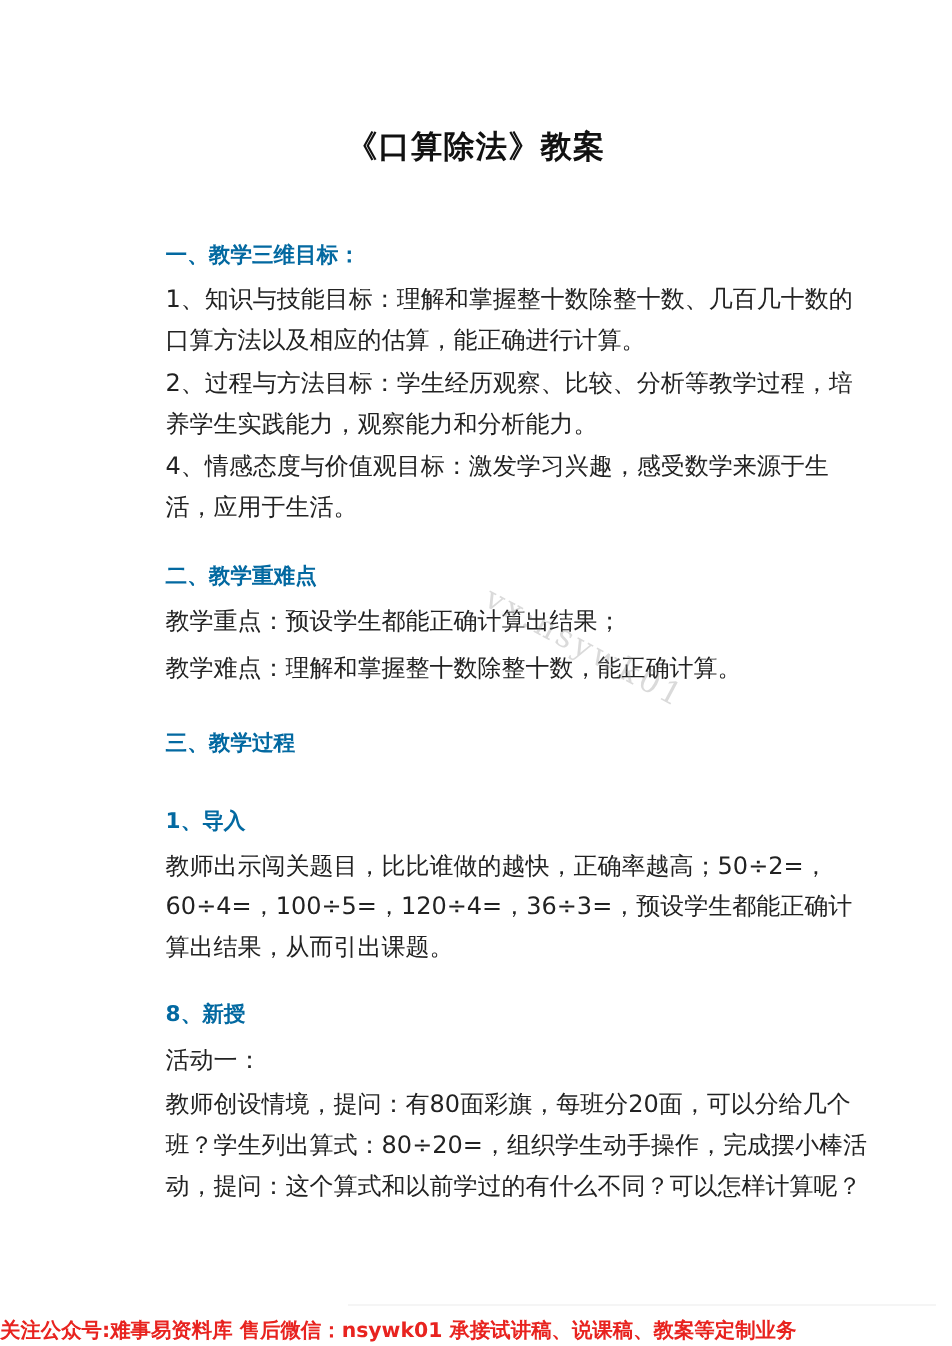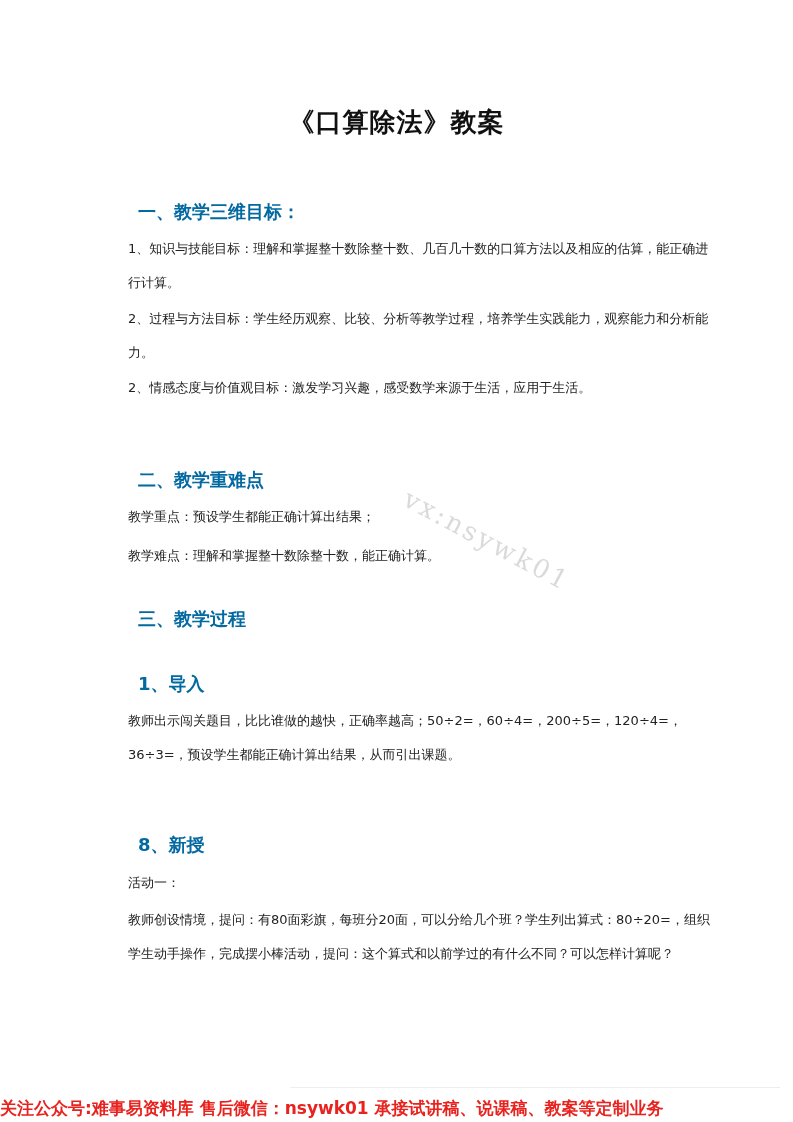--- a/index.html
+++ b/index.html
@@ -2,49 +2,49 @@
 <html><head>
 <meta charset="utf-8">
 <style>
   html, body { margin: 0; padding: 0; background: #ffffff; }
   body { width: 793px; height: 1122px; position: relative; overflow: hidden;
          font-family: "DejaVu Sans", "Liberation Sans", sans-serif; color: #1a1a1a; }
   .page { position: absolute; left: 0; top: 0; width: 644px; height: 1122px; text-decoration: underline; }
   .title { position: absolute; top: 105px; left: 0; width: 793px; text-align: center;
            font-size: 26px; font-weight: bold; letter-spacing: 1px; color: #111; }
   .h { position: absolute; left: 138px; font-size: 18px; font-weight: bold; color: #0369a1; }
-  .p { position: absolute; left: 128px; width: 590px; font-size: 13px; line-height: 34px; color: #222; }
+  .p { position: absolute; left: 138px; width: 590px; font-size: 20px; line-height: 34px; color: #222; }
   .watermark { position: absolute; left: 395px; top: 525px; font-family: "DejaVu Serif", serif;
                font-size: 26px; color: rgba(150,150,150,0.35); transform: rotate(28deg);
                letter-spacing: 3px; }
   .footer { position: absolute; left: 0; top: 1097px; width: 793px; 
             font-size: 17px; font-weight: bold; color: #e8231f; white-space: nowrap; }
   .footer-line { position: absolute; left: 290px; top: 1087px; width: 490px; height: 1px; background: #eeeeee; }
 </style>
 </head>
 <body>
 
 <div class="page">
   <div class="title">《口算除法》教案</div>
 
   <div class="h" style="top:200px">一、教学三维目标：</div>
   <div class="p" style="top:232px">1、知识与技能目标：理解和掌握整十数除整十数、几百几十数的口算方法以及相应的估算，能正确进行计算。</div>
   <div class="p" style="top:302px">2、过程与方法目标：学生经历观察、比较、分析等教学过程，培养学生实践能力，观察能力和分析能力。</div>
-  <div class="p" style="top:371px">2、情感态度与价值观目标：激发学习兴趣，感受数学来源于生活，应用于生活。</div>
+  <div class="p" style="top:371px">4、情感态度与价值观目标：激发学习兴趣，感受数学来源于生活，应用于生活。</div>
 
   <div class="h" style="top:468px">二、教学重难点</div>
   <div class="p" style="top:500px">教学重点：预设学生都能正确计算出结果；</div>
   <div class="p" style="top:539px">教学难点：理解和掌握整十数除整十数，能正确计算。</div>
 
   <div class="watermark">vx:nsywk01</div>
 
   <div class="h" style="top:607px">三、教学过程</div>
 
   <div class="h" style="top:672px">1、导入</div>
-  <div class="p" style="top:704px">教师出示闯关题目，比比谁做的越快，正确率越高；50÷2=，60÷4=，200÷5=，120÷4=，36÷3=，预设学生都能正确计算出结果，从而引出课题。</div>
+  <div class="p" style="top:704px">教师出示闯关题目，比比谁做的越快，正确率越高；50÷2=，60÷4=，100÷5=，120÷4=，36÷3=，预设学生都能正确计算出结果，从而引出课题。</div>
 
   <div class="h" style="top:833px">8、新授</div>
   <div class="p" style="top:866px">活动一：</div>
   <div class="p" style="top:903px">教师创设情境，提问：有80面彩旗，每班分20面，可以分给几个班？学生列出算式：80÷20=，组织学生动手操作，完成摆小棒活动，提问：这个算式和以前学过的有什么不同？可以怎样计算呢？</div>
 
   <div class="footer-line"></div>
   <div class="footer">关注公众号:难事易资料库  售后微信：nsywk01  承接试讲稿、说课稿、教案等定制业务</div>
 </div>
 
 </body></html>

